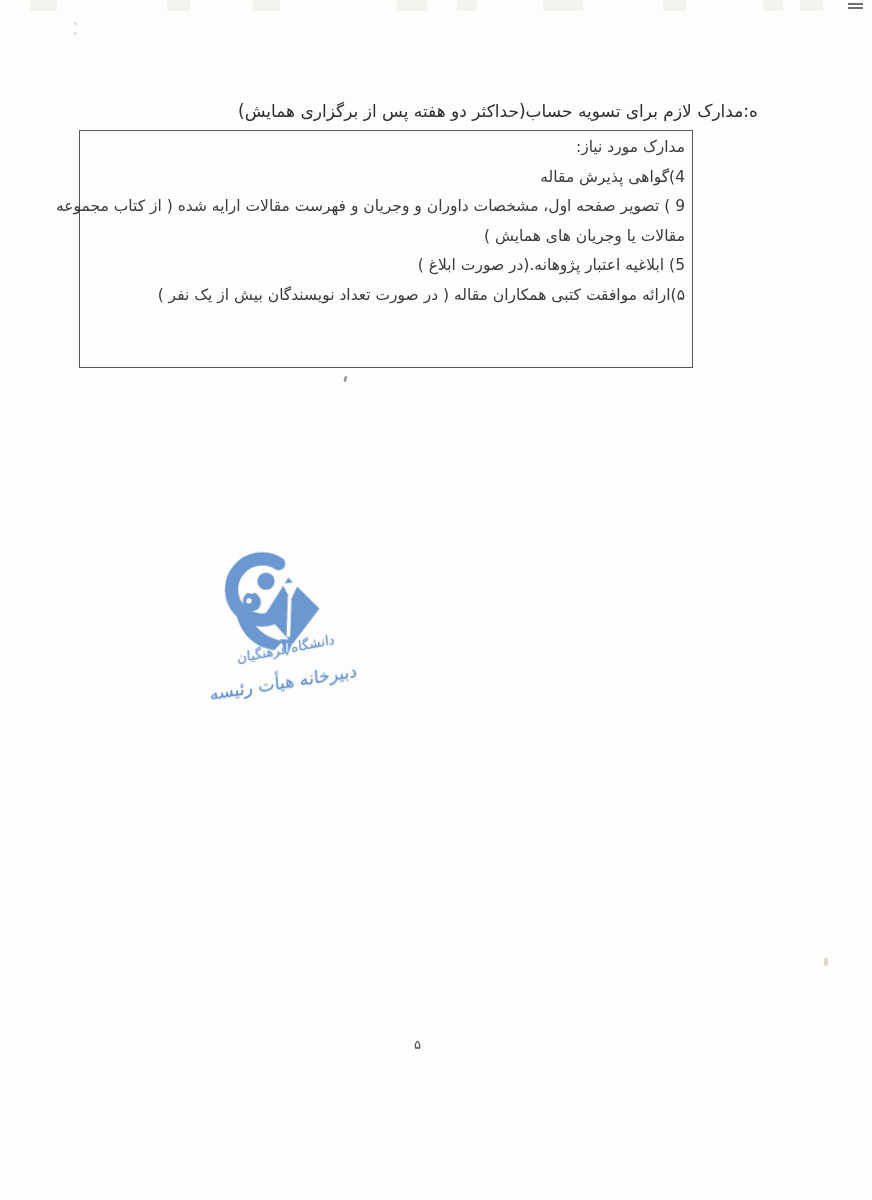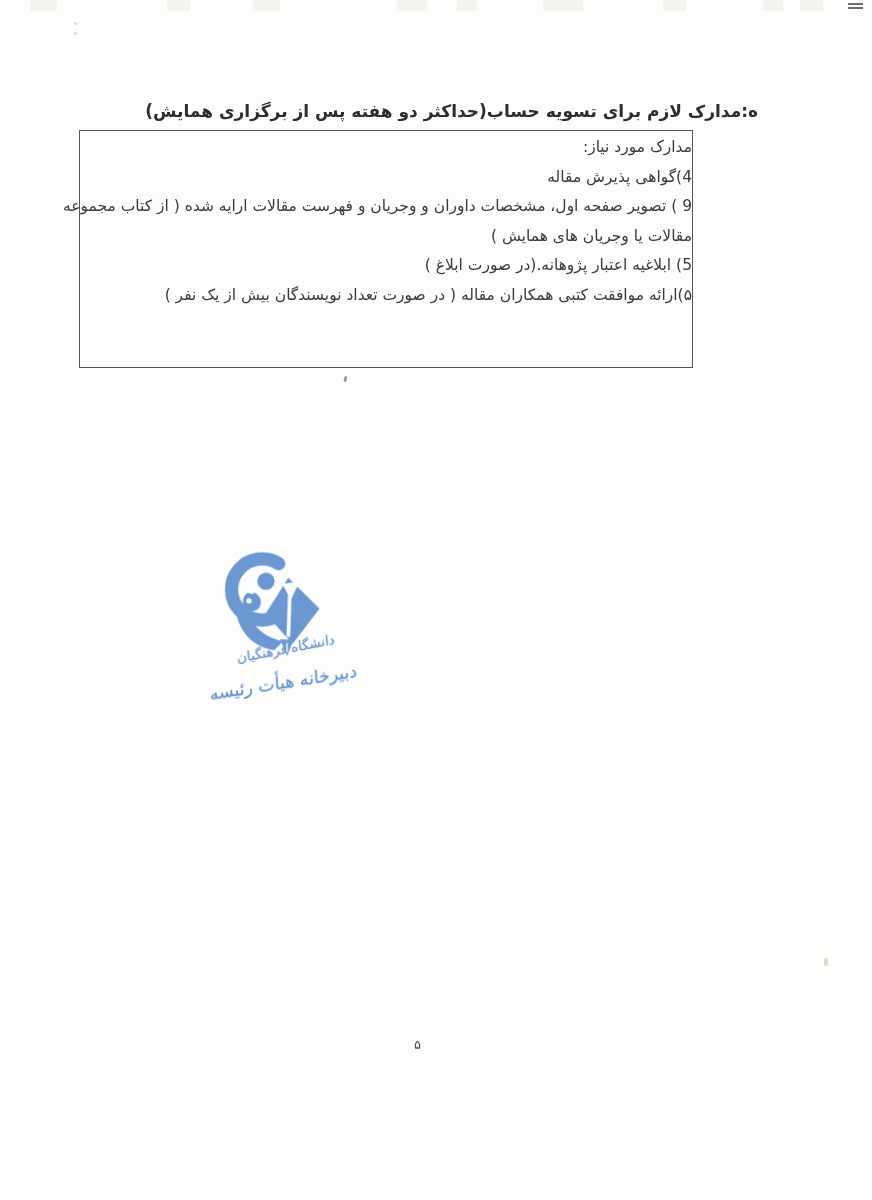--- a/index.html
+++ b/index.html
@@ -13,31 +13,31 @@
   .top-strip{position:absolute;top:0;left:0;width:872px;height:14px;}
   .top-strip span{position:absolute;top:0;height:11px;background:#f3f3f0;display:block;}
   .mark-topright{position:absolute;top:3px;left:848px;width:15px;height:7px;}
   .mark-topright i{display:block;height:2px;background:#6e6e6e;margin-bottom:2px;}
   .speck{position:absolute;border-radius:50%;}
 
   
   .heading{
     position:absolute;top:101px;right:114px;
     direction:rtl;white-space:nowrap;
-    font-size:17px;font-weight:bold;color:#2d2d2d;
+    font-size:17px;font-weight:normal;color:#2d2d2d;
     letter-spacing:0;
     text-align:center;
   }
 
   
   .docbox{
     position:absolute;left:79px;top:130px;width:614px;height:238px;
     border:1px solid #565656;box-sizing:border-box;
     direction:rtl;text-align:right;
-    padding:2px 0 0 8px;
+    padding:2px 7px 0 8px;
     font-size:15.5px;color:#3a3a3a;
   }
   .docbox .line{
     height:29.5px;line-height:29.5px;white-space:nowrap;overflow:visible;
   }
 
   
   .stamp{
     position:absolute;left:192px;top:548px;width:220px;height:170px;
     filter:blur(0.35px);opacity:0.95;

